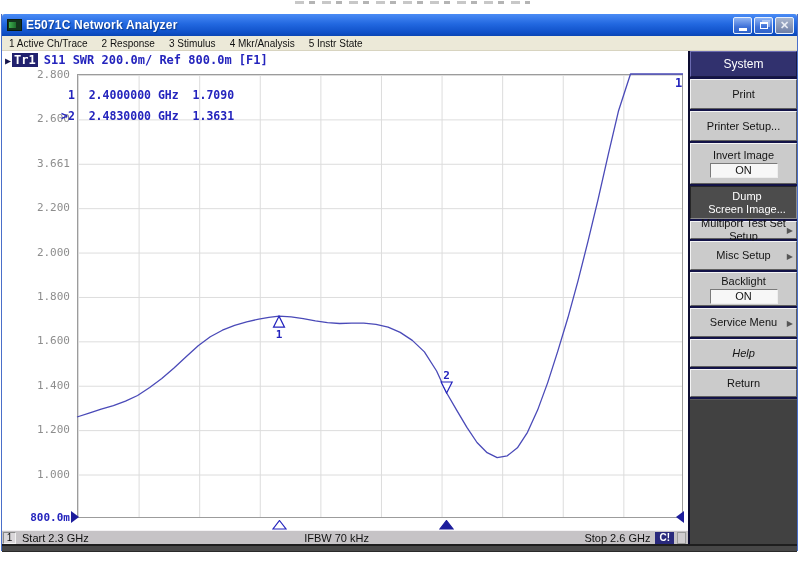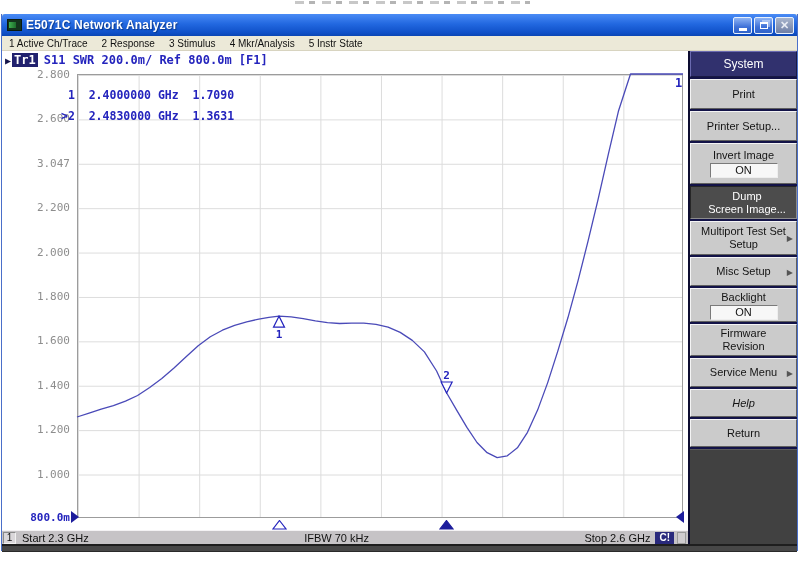--- a/index.html
+++ b/index.html
@@ -140,21 +140,21 @@
         <div class="screen">
 
           <div class="trace-line">
             <span class="ptr">▶</span><span class="badge">Tr1</span><span>S11</span><span> </span><span>SWR</span><span> </span><span>200.0m/</span><span> </span><span>Ref 800.0m</span><span> </span><span>[F1]</span>
           </div>
 
           <div id="grid"></div>
           <div id="ylabels">
               <div class="ylab" style="top: 17px;">2.800</div>
               <div class="ylab" style="top: 61.4px;">2.600</div>
-              <div class="ylab" style="top: 105.8px;">3.047</div>
+              <div class="ylab" style="top: 105.8px;">3.661</div>
               <div class="ylab" style="top: 150.2px;">2.200</div>
               <div class="ylab" style="top: 194.6px;">2.000</div>
               <div class="ylab" style="top: 239px;">1.800</div>
               <div class="ylab" style="top: 283.4px;">1.600</div>
               <div class="ylab" style="top: 327.8px;">1.400</div>
               <div class="ylab" style="top: 372.2px;">1.200</div>
               <div class="ylab" style="top: 416.6px;">1.000</div>
             </div>
           <div id="yref" style="top: 460px;">800.0m</div>
           <div class="tri-right"></div>
@@ -203,37 +203,33 @@
             <div>Printer Setup...</div>
           </div>
           <div class="softkey" style="height: 41px;">
             <div>Invert Image</div>
             <div class="on-box">ON</div>
           </div>
           <div class="softkey active" style="height: 33px;">
             <div>Dump</div>
             <div>Screen Image...</div>
           </div>
-          <div class="softkey" style="height: 34px;">
+          <div class="softkey" style="height: 18px;">
             <div>Multiport Test Set</div>
             <div>Setup</div>
             <span class="arrow">▶</span>
           </div>
           <div class="softkey" style="height: 29px;">
             <div>Misc Setup</div>
             <span class="arrow">▶</span>
           </div>
           <div class="softkey" style="height: 34px;">
             <div>Backlight</div>
             <div class="on-box">ON</div>
           </div>
-          <div class="softkey" style="height: 32px;">
-            <div>Firmware</div>
-            <div>Revision</div>
-          </div>
           <div class="softkey" style="height: 29px;">
             <div>Service Menu</div>
             <span class="arrow">▶</span>
           </div>
           <div class="softkey" style="height: 28px; font-style: italic;">
             <div>Help</div>
           </div>
           <div class="softkey" style="height: 28px;">
             <div>Return</div>
           </div>

